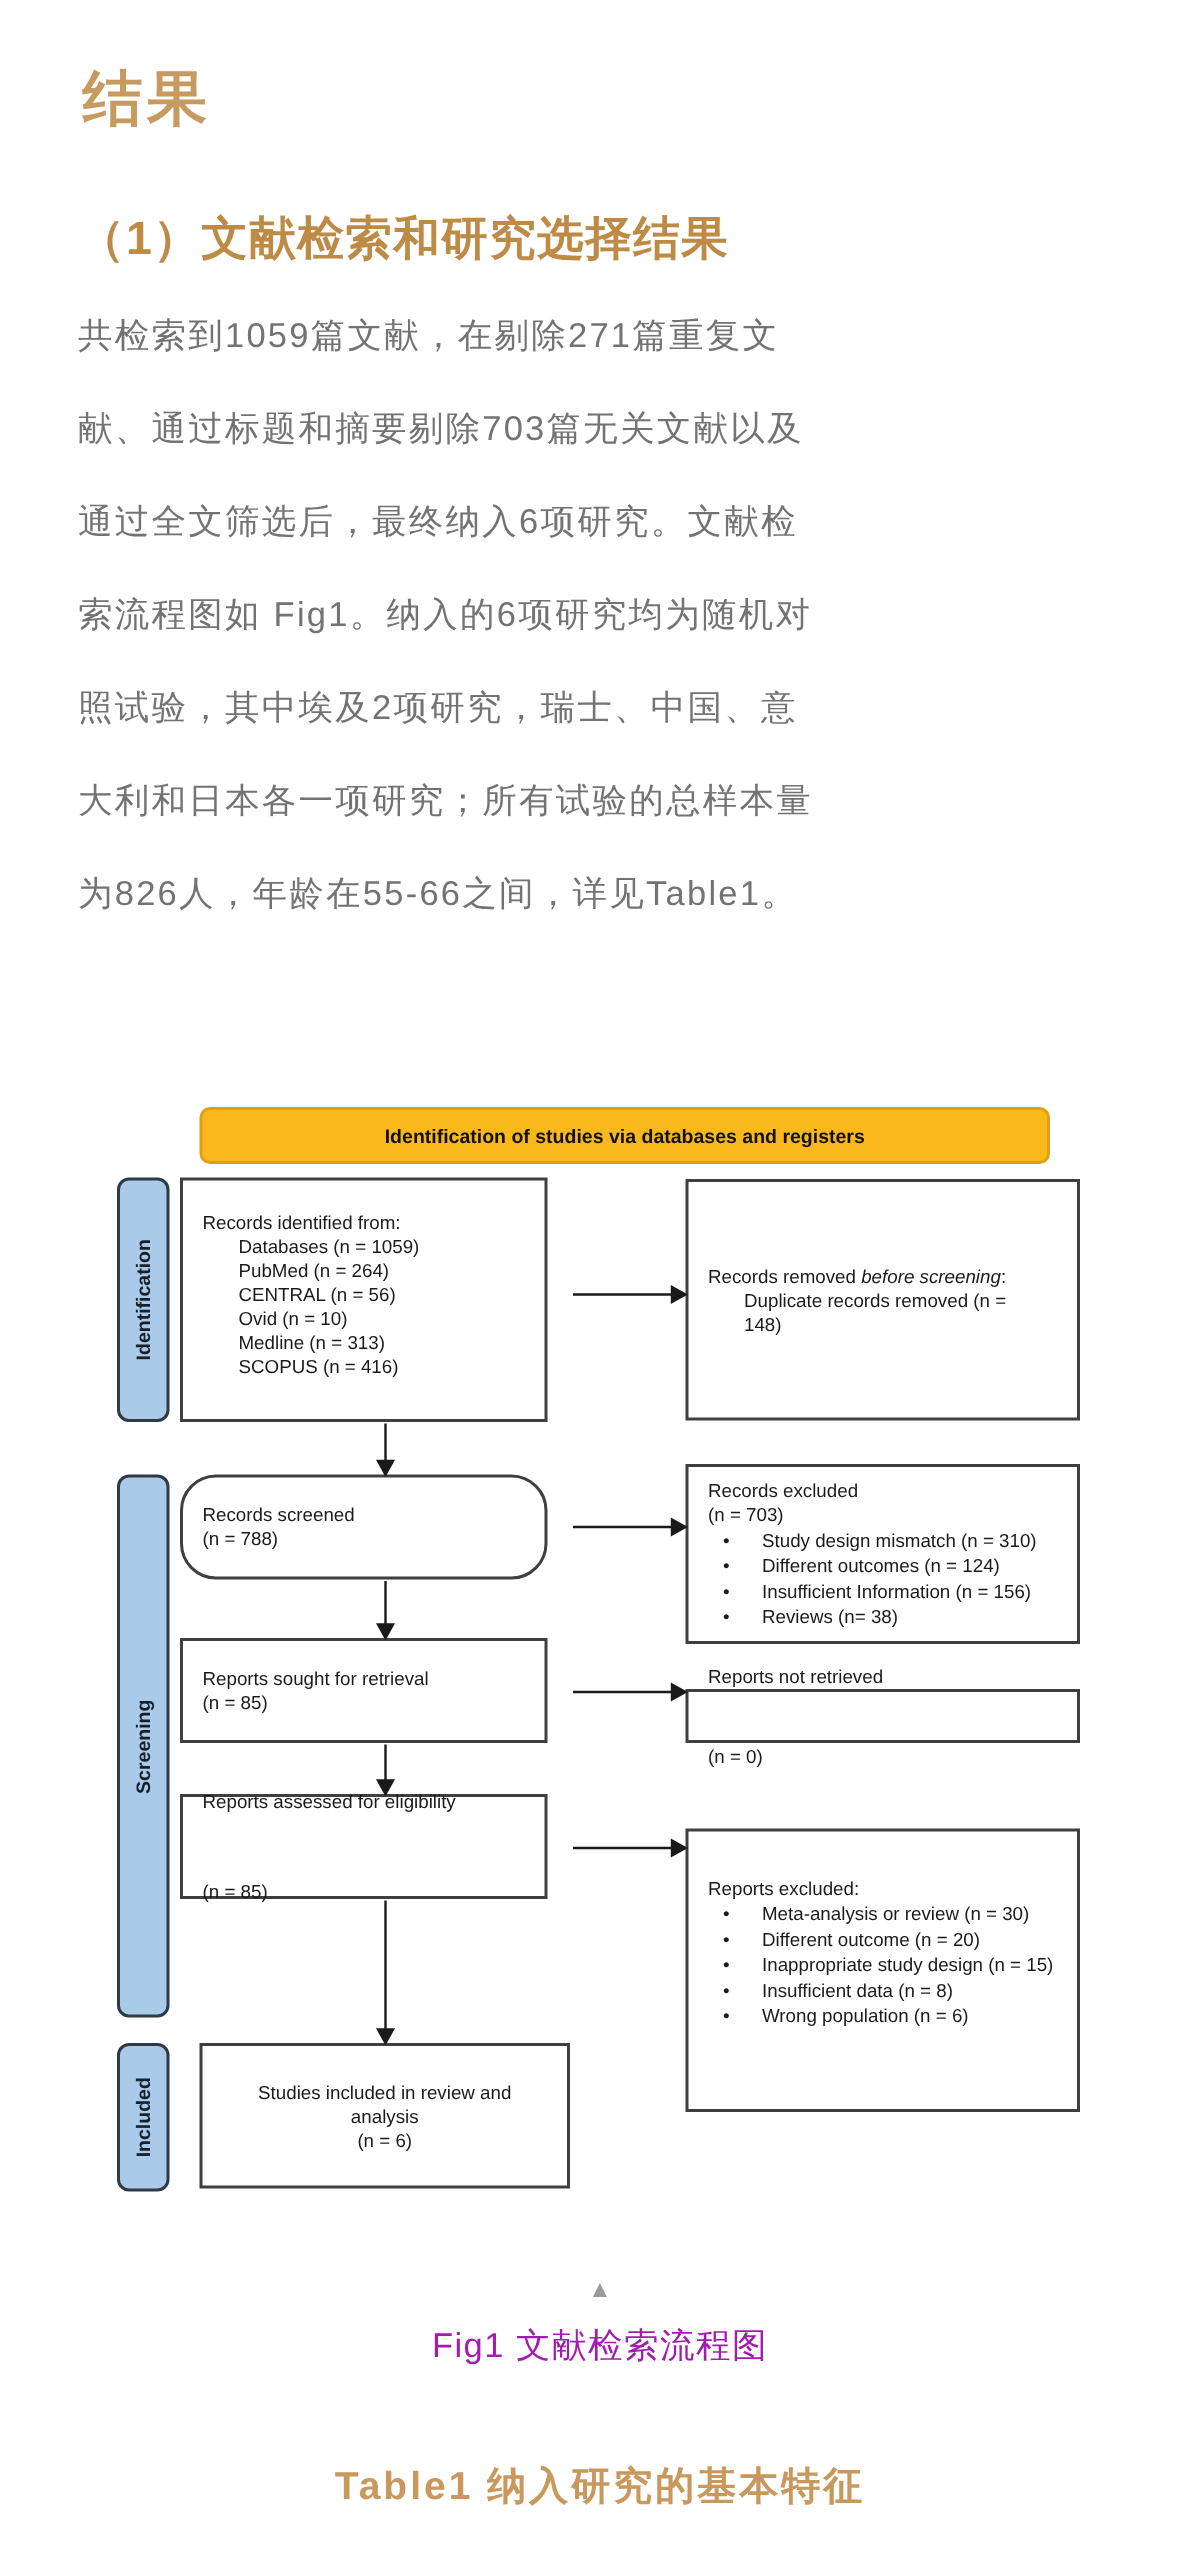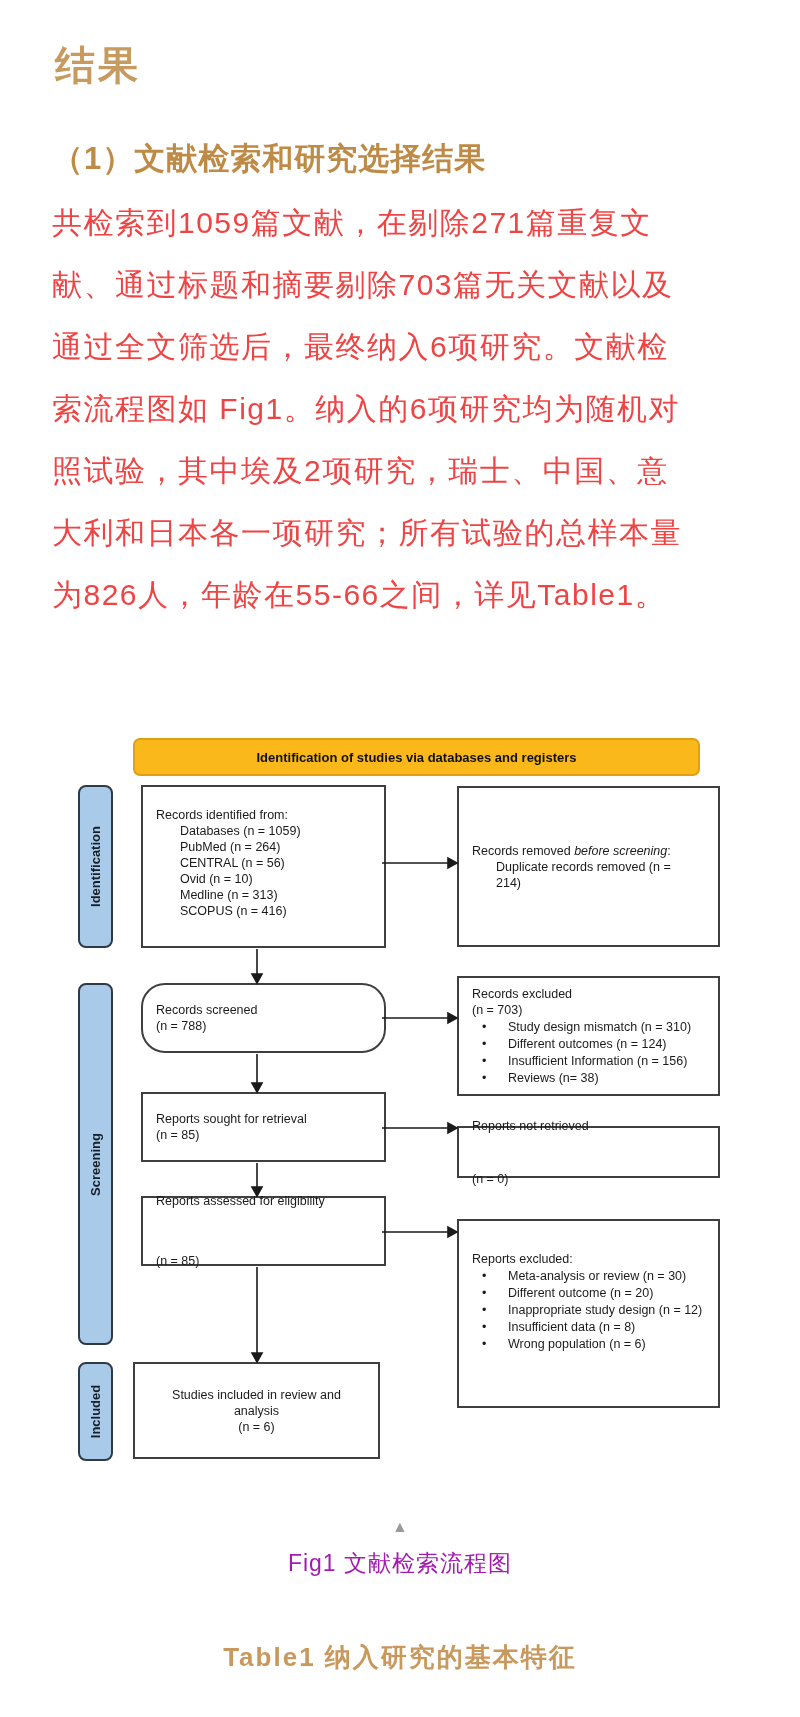--- a/index.html
+++ b/index.html
@@ -12,21 +12,21 @@
     position: absolute; left: 55px; top: 38px;
     font-family: "DejaVu Serif", serif; font-size: 40px; font-weight: 700;
     color: #C79A5F; letter-spacing: 3px;
   }
   .section-heading {
     position: absolute; left: 52px; top: 138px;
     font-size: 31px; font-weight: 700; color: #BE8B47; letter-spacing: 1px;
   }
   .para { position: absolute; left: 52px; top: 192px; width: 706px; }
   .para-line {
-    font-size: 30px; color: #ef4444; line-height: 62px; letter-spacing: 1.5px;
+    font-size: 23px; color: #737373; line-height: 62px; letter-spacing: 1.5px;
     white-space: nowrap;
   }
   
   .diagram { position: absolute; left: 70px; top: 735px; width: 665px; height: 735px; }
   .banner {
     position: absolute; left: 63px; top: 3px; width: 567px; height: 38px;
     background: #FBB81A; border: 2px solid #DFA016; border-radius: 7px;
     display: flex; align-items: center; justify-content: center;
     font-size: 13px; font-weight: 700; color: #101010;
   }
@@ -39,33 +39,33 @@
     transform: rotate(-90deg); white-space: nowrap;
     font-size: 13px; font-weight: 700; color: #16202a;
   }
   .stage-identification { top: 50px; height: 163px; }
   .stage-screening { top: 248px; height: 362px; }
   .stage-included { top: 627px; height: 99px; }
   .fbox {
     position: absolute; background: #fff; border: 2px solid #3f3f3f;
     font-size: 12.5px; color: #1b1b1b; line-height: 16px;
   }
-  .lcol { left: 71px; width: 245px; }
+  .lcol { left: 50px; width: 245px; }
   .rcol { left: 387px; width: 263px; }
   .box-identified { top: 50px; height: 163px; padding: 20px 8px 0 13px; }
   .box-screened  { top: 248px; height: 70px; border-radius: 24px; }
   .box-sought    { top: 357px; height: 70px; }
   .box-assessed  { top: 461px; height: 70px; gap: 44px; }
   .box-included  { left: 63px; top: 627px; height: 97px; width: 247px;
                    display: flex; flex-direction: column; justify-content: center;
                    text-align: center; padding: 0 24px; }
   .vcenter { display: flex; flex-direction: column; justify-content: center; padding: 0 22px 0 13px; }
   .box-removed   { top: 51px; height: 161px; }
   .box-rexcluded { top: 241px; height: 120px; padding: 8px 6px 0 13px; }
-  .box-notretrieved { top: 391px; height: 52px; gap: 37px; }
+  .box-notretrieved { top: 391px; height: 36px; gap: 37px; }
   .box-repexcluded  { top: 484px; height: 189px; padding: 30px 6px 0 13px; }
   .indent { padding-left: 24px; }
   .hang { padding-left: 24px; }
   ul.bullets { margin: 1px 0 0 0; padding: 0; list-style: none; }
   ul.bullets li { position: relative; padding-left: 36px; margin-bottom: 1px; }
   ul.bullets li::before { content: "\2022"; position: absolute; left: 10px; }
   .arrow-layer { position: absolute; left: 0; top: 0; }
   
   .fig-triangle { position: absolute; top: 1518px; left: 0; width: 100%;
                   text-align: center; font-size: 16px; color: #9a9a9a; }
@@ -114,21 +114,21 @@
       <div class="indent">Databases (n = 1059)</div>
       <div class="indent">PubMed (n = 264)</div>
       <div class="indent">CENTRAL (n = 56)</div>
       <div class="indent">Ovid (n = 10)</div>
       <div class="indent">Medline (n = 313)</div>
       <div class="indent">SCOPUS (n = 416)</div>
     </div>
 
     <div class="fbox rcol box-removed vcenter">
       <div><span>Records removed </span><i>before screening</i><span>:</span></div>
-      <div class="hang">Duplicate records removed (n = 214)</div>
+      <div class="hang">Duplicate records removed (n = 148)</div>
     </div>
 
     <div class="fbox lcol box-screened vcenter">
       <div>Records screened</div>
       <div>(n = 788)</div>
     </div>
 
     <div class="fbox rcol box-rexcluded">
       <div>Records excluded</div>
       <div>(n = 703)</div>
@@ -153,21 +153,21 @@
     <div class="fbox lcol box-assessed vcenter">
       <div>Reports assessed for eligibility</div>
       <div>(n = 85)</div>
     </div>
 
     <div class="fbox rcol box-repexcluded">
       <div>Reports excluded:</div>
       <ul class="bullets">
         <li>Meta-analysis or review (n = 30)</li>
         <li>Different outcome (n = 20)</li>
-        <li>Inappropriate study design (n = 12)</li>
+        <li>Inappropriate study design (n = 15)</li>
         <li>Insufficient data (n = 8)</li>
         <li>Wrong population (n = 6)</li>
       </ul>
     </div>
 
     <div class="fbox box-included">
       <div>Studies included in review and analysis</div>
       <div>(n = 6)</div>
     </div>
 

